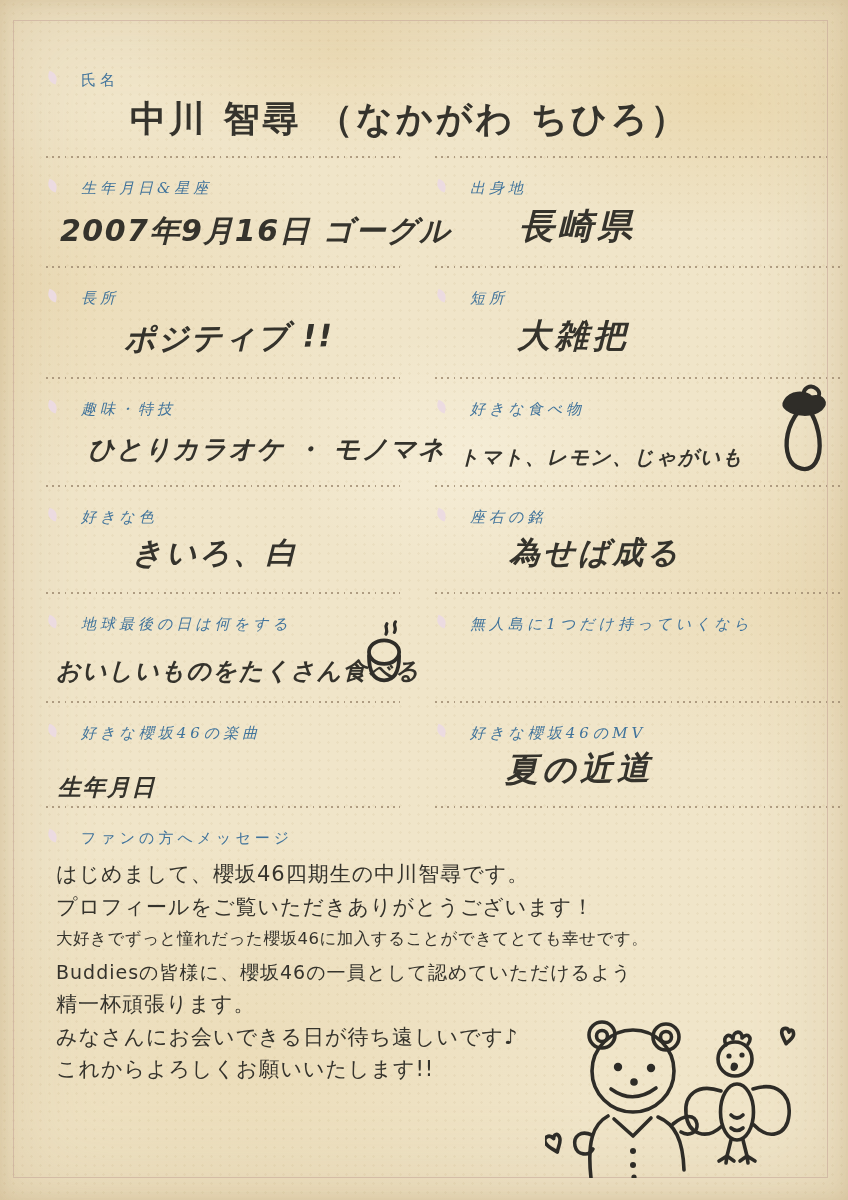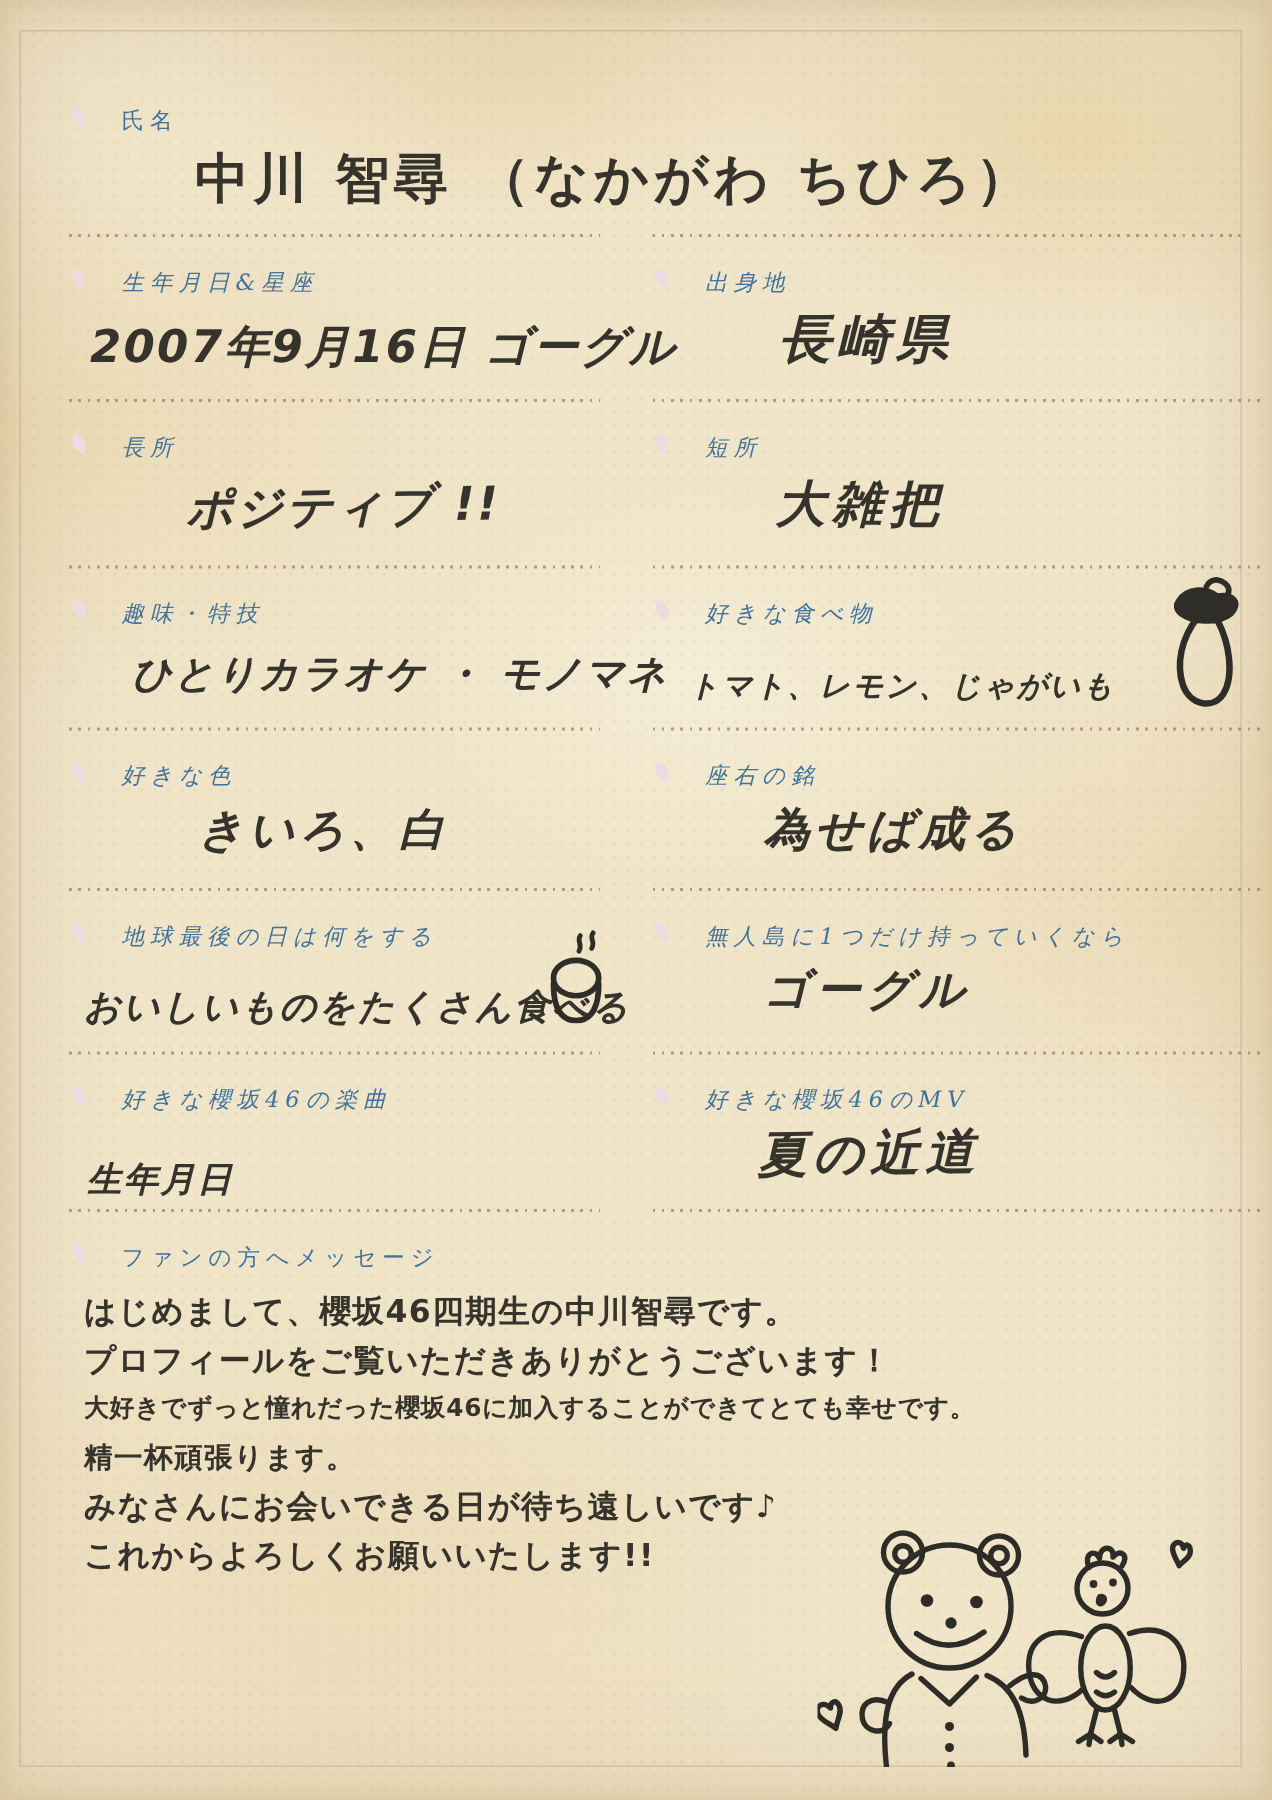--- a/index.html
+++ b/index.html
@@ -54,21 +54,21 @@
   .a-color{left:86px;bottom:20px;font-size:30px;letter-spacing:3px;}
   .a-motto{left:74px;bottom:20px;font-size:31px;letter-spacing:3px;text-align:right;}
   .a-lastday{left:10px;bottom:16px;font-size:24px;}
   .a-island{left:74px;bottom:22px;font-size:30px;letter-spacing:4px;}
   .a-song{left:12px;bottom:4px;font-size:23px;line-height:33px;}
   .a-mv{left:70px;bottom:16px;font-size:33px;letter-spacing:4px;transform:rotate(-1deg);}
   .doodle-eggplant{position:absolute;right:8px;top:4px;}
   .doodle-bowl{position:absolute;left:318px;top:26px;}
   .msg-lines{position:absolute;left:10px;top:50px;right:0;}
   .msg-line{
-    color:#35332c;font-weight:700;font-size:21px;line-height:32.5px;
+    color:#35332c;font-weight:400;font-size:21px;line-height:32.5px;
     letter-spacing:1px;white-space:nowrap;
   }
   .msg-line:nth-child(3){font-size:16.5px;letter-spacing:.5px;}
   .msg-line:nth-child(4){font-size:19px;}
   .footer-doodle{position:absolute;left:545px;top:1018px;}
 </style>
 </head>
 <body>
 
 <div class="page">
@@ -208,21 +208,20 @@
       </span>
       <div class="dots"></div>
     </section>
     <section class="sec">
       <div class="sec-head">
         <span class="petal"><svg width="15" height="17" viewBox="0 0 15 17">
               <path d="M7.5 0.8 C11.5 4.5 13.6 9.5 7.3 16 C1.2 10 3.2 4.5 7.5 0.8 Z" fill="#ecdbe1"></path>
             </svg></span>
         <span class="label">無人島に1つだけ持っていくなら</span>
       </div>
-      <div class="hand a-island">ゴーグル</div>
       <div class="dots"></div>
     </section>
   </div>
 
   <div class="row" style="top:703px;height:105px;">
     <section class="sec">
       <div class="sec-head">
         <span class="petal"><svg width="15" height="17" viewBox="0 0 15 17">
               <path d="M7.5 0.8 C11.5 4.5 13.6 9.5 7.3 16 C1.2 10 3.2 4.5 7.5 0.8 Z" fill="#ecdbe1"></path>
             </svg></span>
@@ -249,20 +248,21 @@
     <div class="sec-head" style="padding-top:22px;">
       <span class="petal"><svg width="15" height="17" viewBox="0 0 15 17">
             <path d="M7.5 0.8 C11.5 4.5 13.6 9.5 7.3 16 C1.2 10 3.2 4.5 7.5 0.8 Z" fill="#ecdbe1"></path>
           </svg></span>
       <span class="label">ファンの方へメッセージ</span>
     </div>
     <div class="msg-lines">
       <div class="msg-line">はじめまして、櫻坂46四期生の中川智尋です。</div>
       <div class="msg-line">プロフィールをご覧いただきありがとうございます！</div>
       <div class="msg-line">大好きでずっと憧れだった櫻坂46に加入することができてとても幸せです。</div>
+      <div class="msg-line">Buddiesの皆様に、櫻坂46の一員として認めていただけるよう</div>
       <div class="msg-line">精一杯頑張ります。</div>
       <div class="msg-line">みなさんにお会いできる日が待ち遠しいです♪</div>
       <div class="msg-line">これからよろしくお願いいたします!!</div>
     </div>
   </section>
 
   <span class="footer-doodle">
     <svg viewBox="0 0 265 160" width="265" height="160">
       <g stroke="#2e2c27" stroke-width="3.6" fill="none" stroke-linecap="round" stroke-linejoin="round">
 

